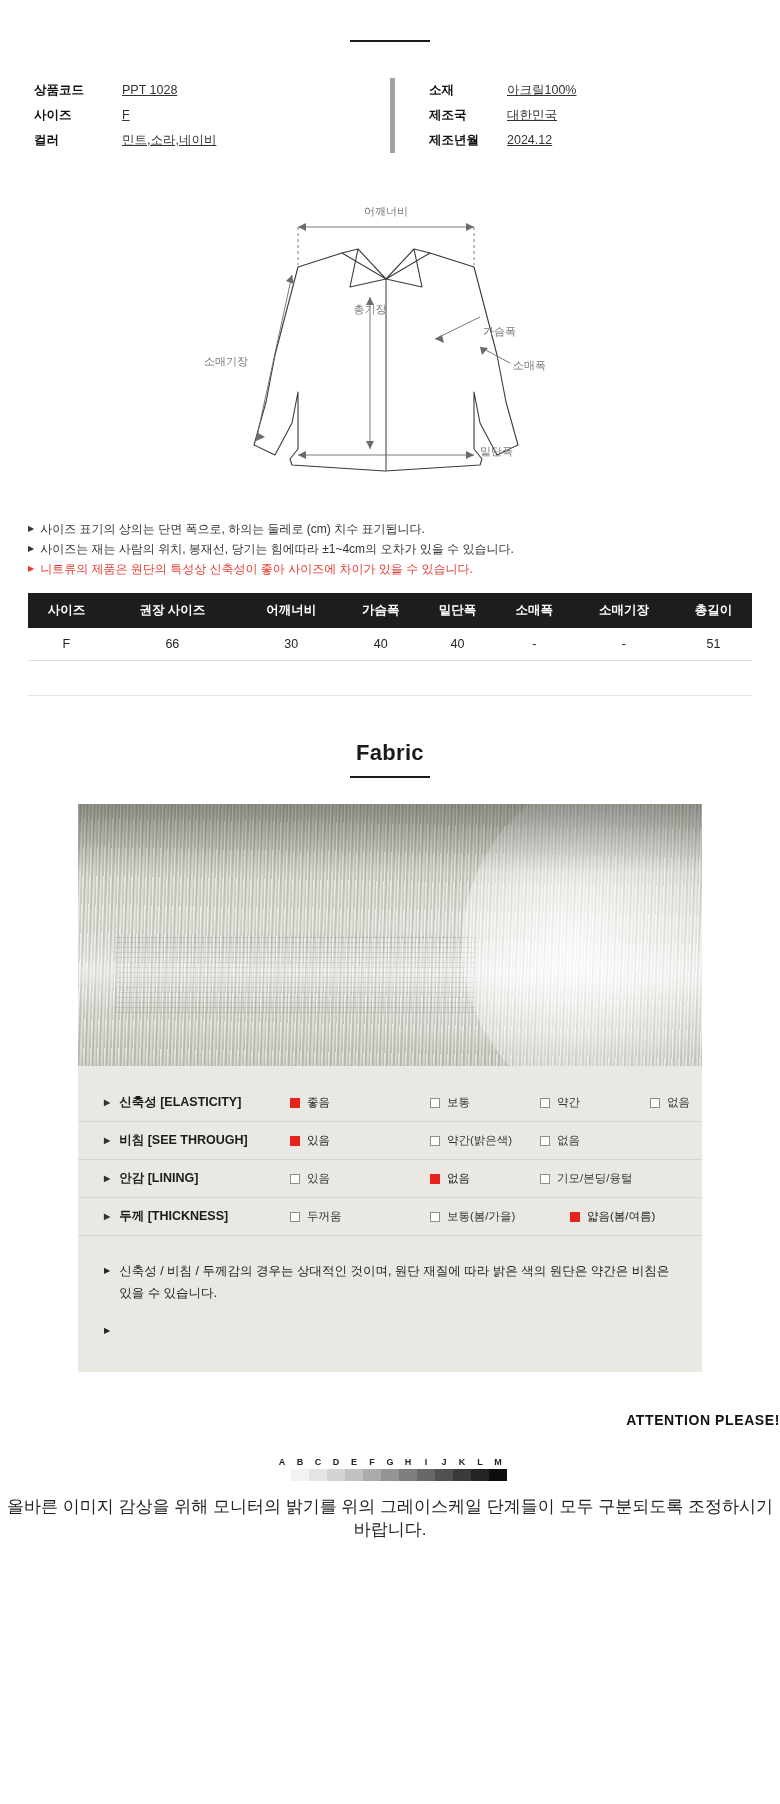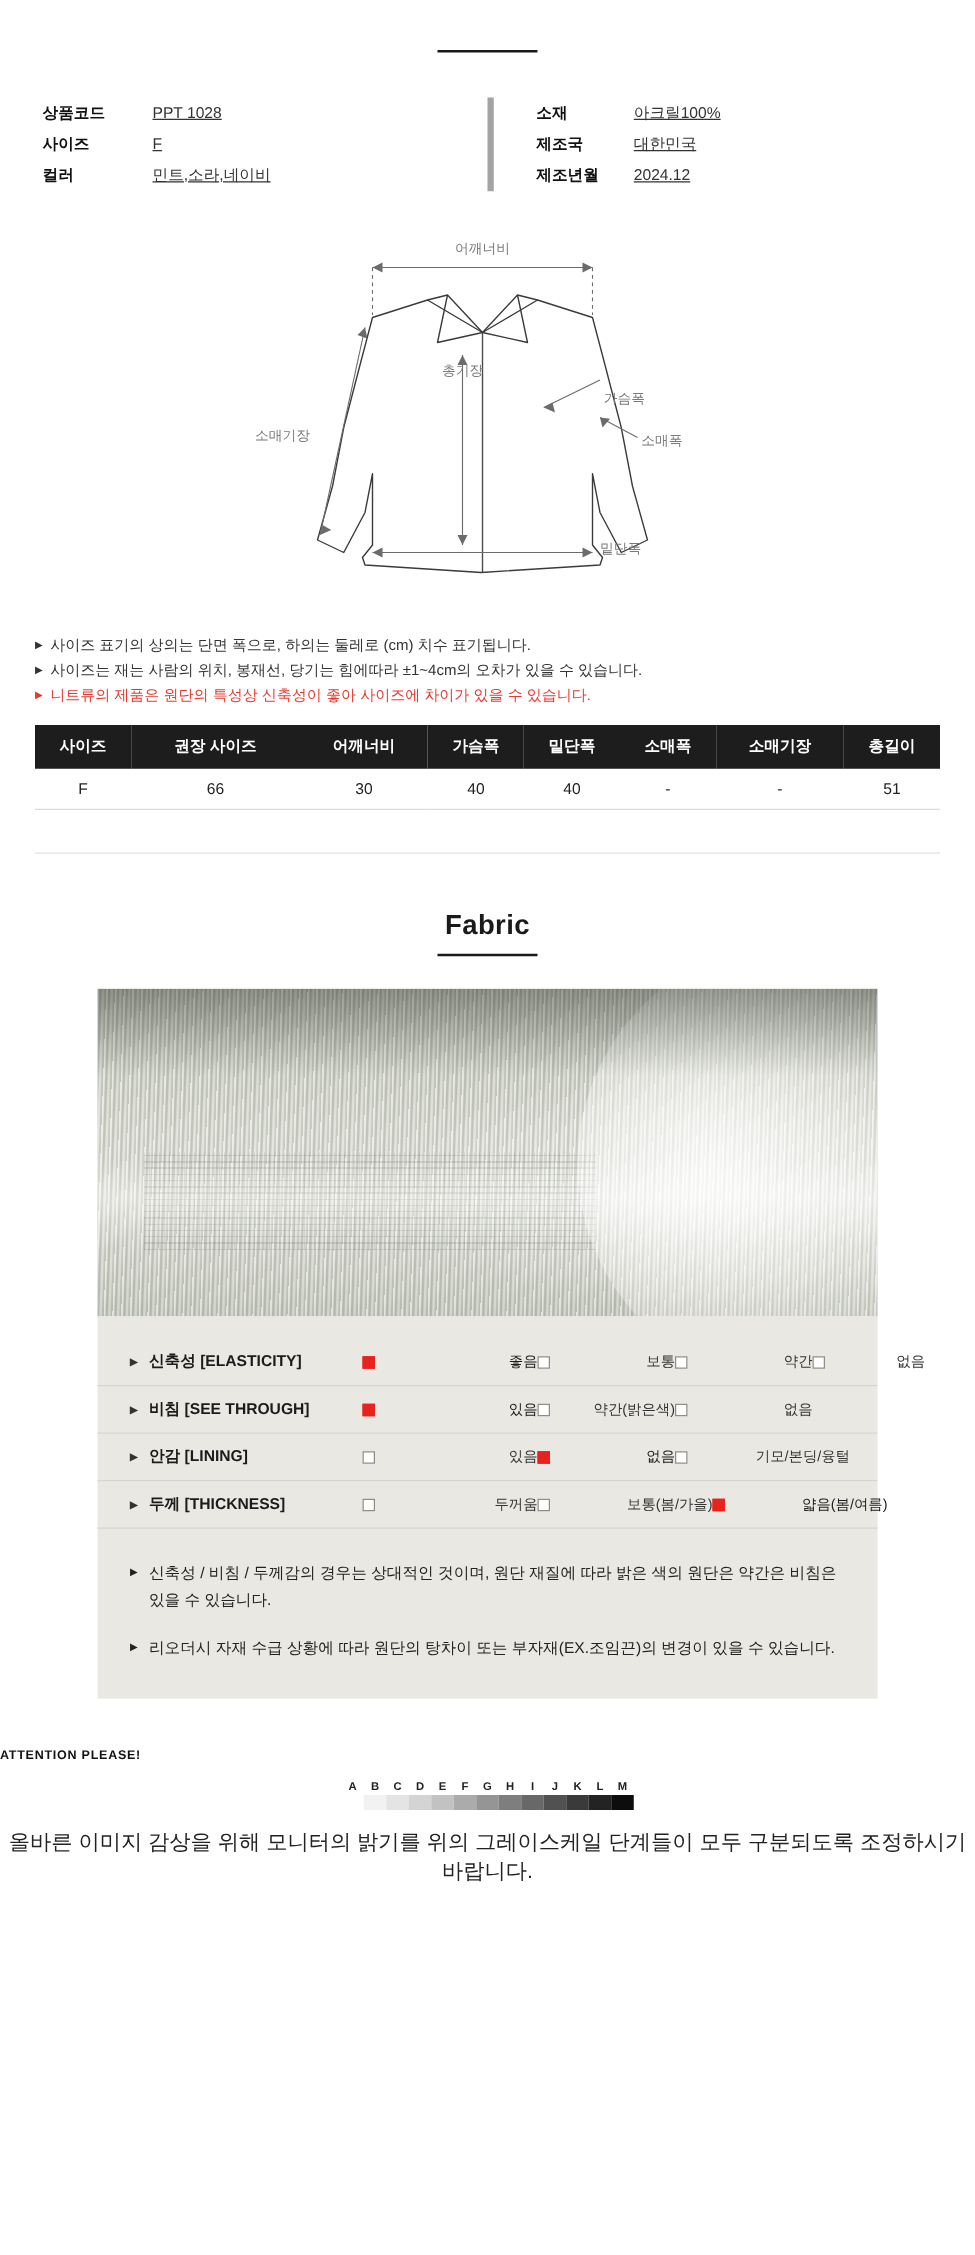--- a/index.html
+++ b/index.html
@@ -27,21 +27,21 @@
   .title-rule {
     width: 80px;
     height: 2px;
     background: #1a1a1a;
     margin: 0 auto 36px auto;
   }
 
   .info-cols {
     display: flex;
     padding: 0 34px;
-    margin-bottom: 21px;
+    margin-bottom: 34px;
   }
   .info-col {
     flex: 0 0 50%;
     padding-left: 0;
   }
   .info-col.right {
     border-left: 5px solid #a3a3a3;
     padding-left: 34px;
   }
   .info-row {
@@ -187,21 +187,20 @@
     font-weight: bold;
     color: #1b1b1b;
   }
   .prop-name .tri { font-size: 8px; margin-right: 9px; color: #333; }
   .opts { display: flex; flex: 1; }
   .opt {
     display: flex;
     align-items: center;
     font-size: 11.5px;
     color: #333;
-    justify-content: space-between;
   }
   .opt .box {
     width: 10px; height: 10px;
     border: 1px solid #8e8e88;
     background: #ffffff;
     margin-right: 7px;
     flex: 0 0 10px;
   }
   .opt.on .box { background: #e8231e; border-color: #e8231e; }
   .opt.on { color: #1b1b1b; }
@@ -213,26 +212,26 @@
     font-size: 12.5px;
     line-height: 22px;
     color: #222;
     padding: 8px 0;
   }
   .panel-note .tri { font-size: 8px; margin-right: 9px; line-height: 22px; }
 
   
   .attention { padding: 40px 0 40px 0; background: #ffffff; }
   .attention-title {
-    text-align: left;
-    font-size: 10px;
+    text-align: right;
+    font-size: 14px;
     font-weight: bold;
     letter-spacing: 0.6px;
     color: #111;
-    margin-bottom: 14px;
+    margin-bottom: 29px;
   }
   .gray-letters {
     display: flex;
     justify-content: center;
     gap: 0;
     margin-bottom: 2px;
   }
   .gray-letters span {
     width: 18px;
     text-align: center;
@@ -496,21 +495,20 @@
         </div>
       </div>
 
       <div class="panel-notes">
         <div class="panel-note">
           <span class="tri">▶</span>
           <span>신축성 / 비침 / 두께감의 경우는 상대적인 것이며, 원단 재질에 따라 밝은 색의 원단은 약간은 비침은 있을 수 있습니다.</span>
         </div>
         <div class="panel-note">
           <span class="tri">▶</span>
-          <span>리오더시 자재 수급 상황에 따라 원단의 탕차이 또는 부자재(EX.조임끈)의 변경이 있을 수 있습니다.</span>
         </div>
       </div>
     </div>
   </section>
 
   <section class="attention">
     <div class="attention-title">ATTENTION PLEASE!</div>
 
     <div class="gray-letters">
       <span>A</span>

